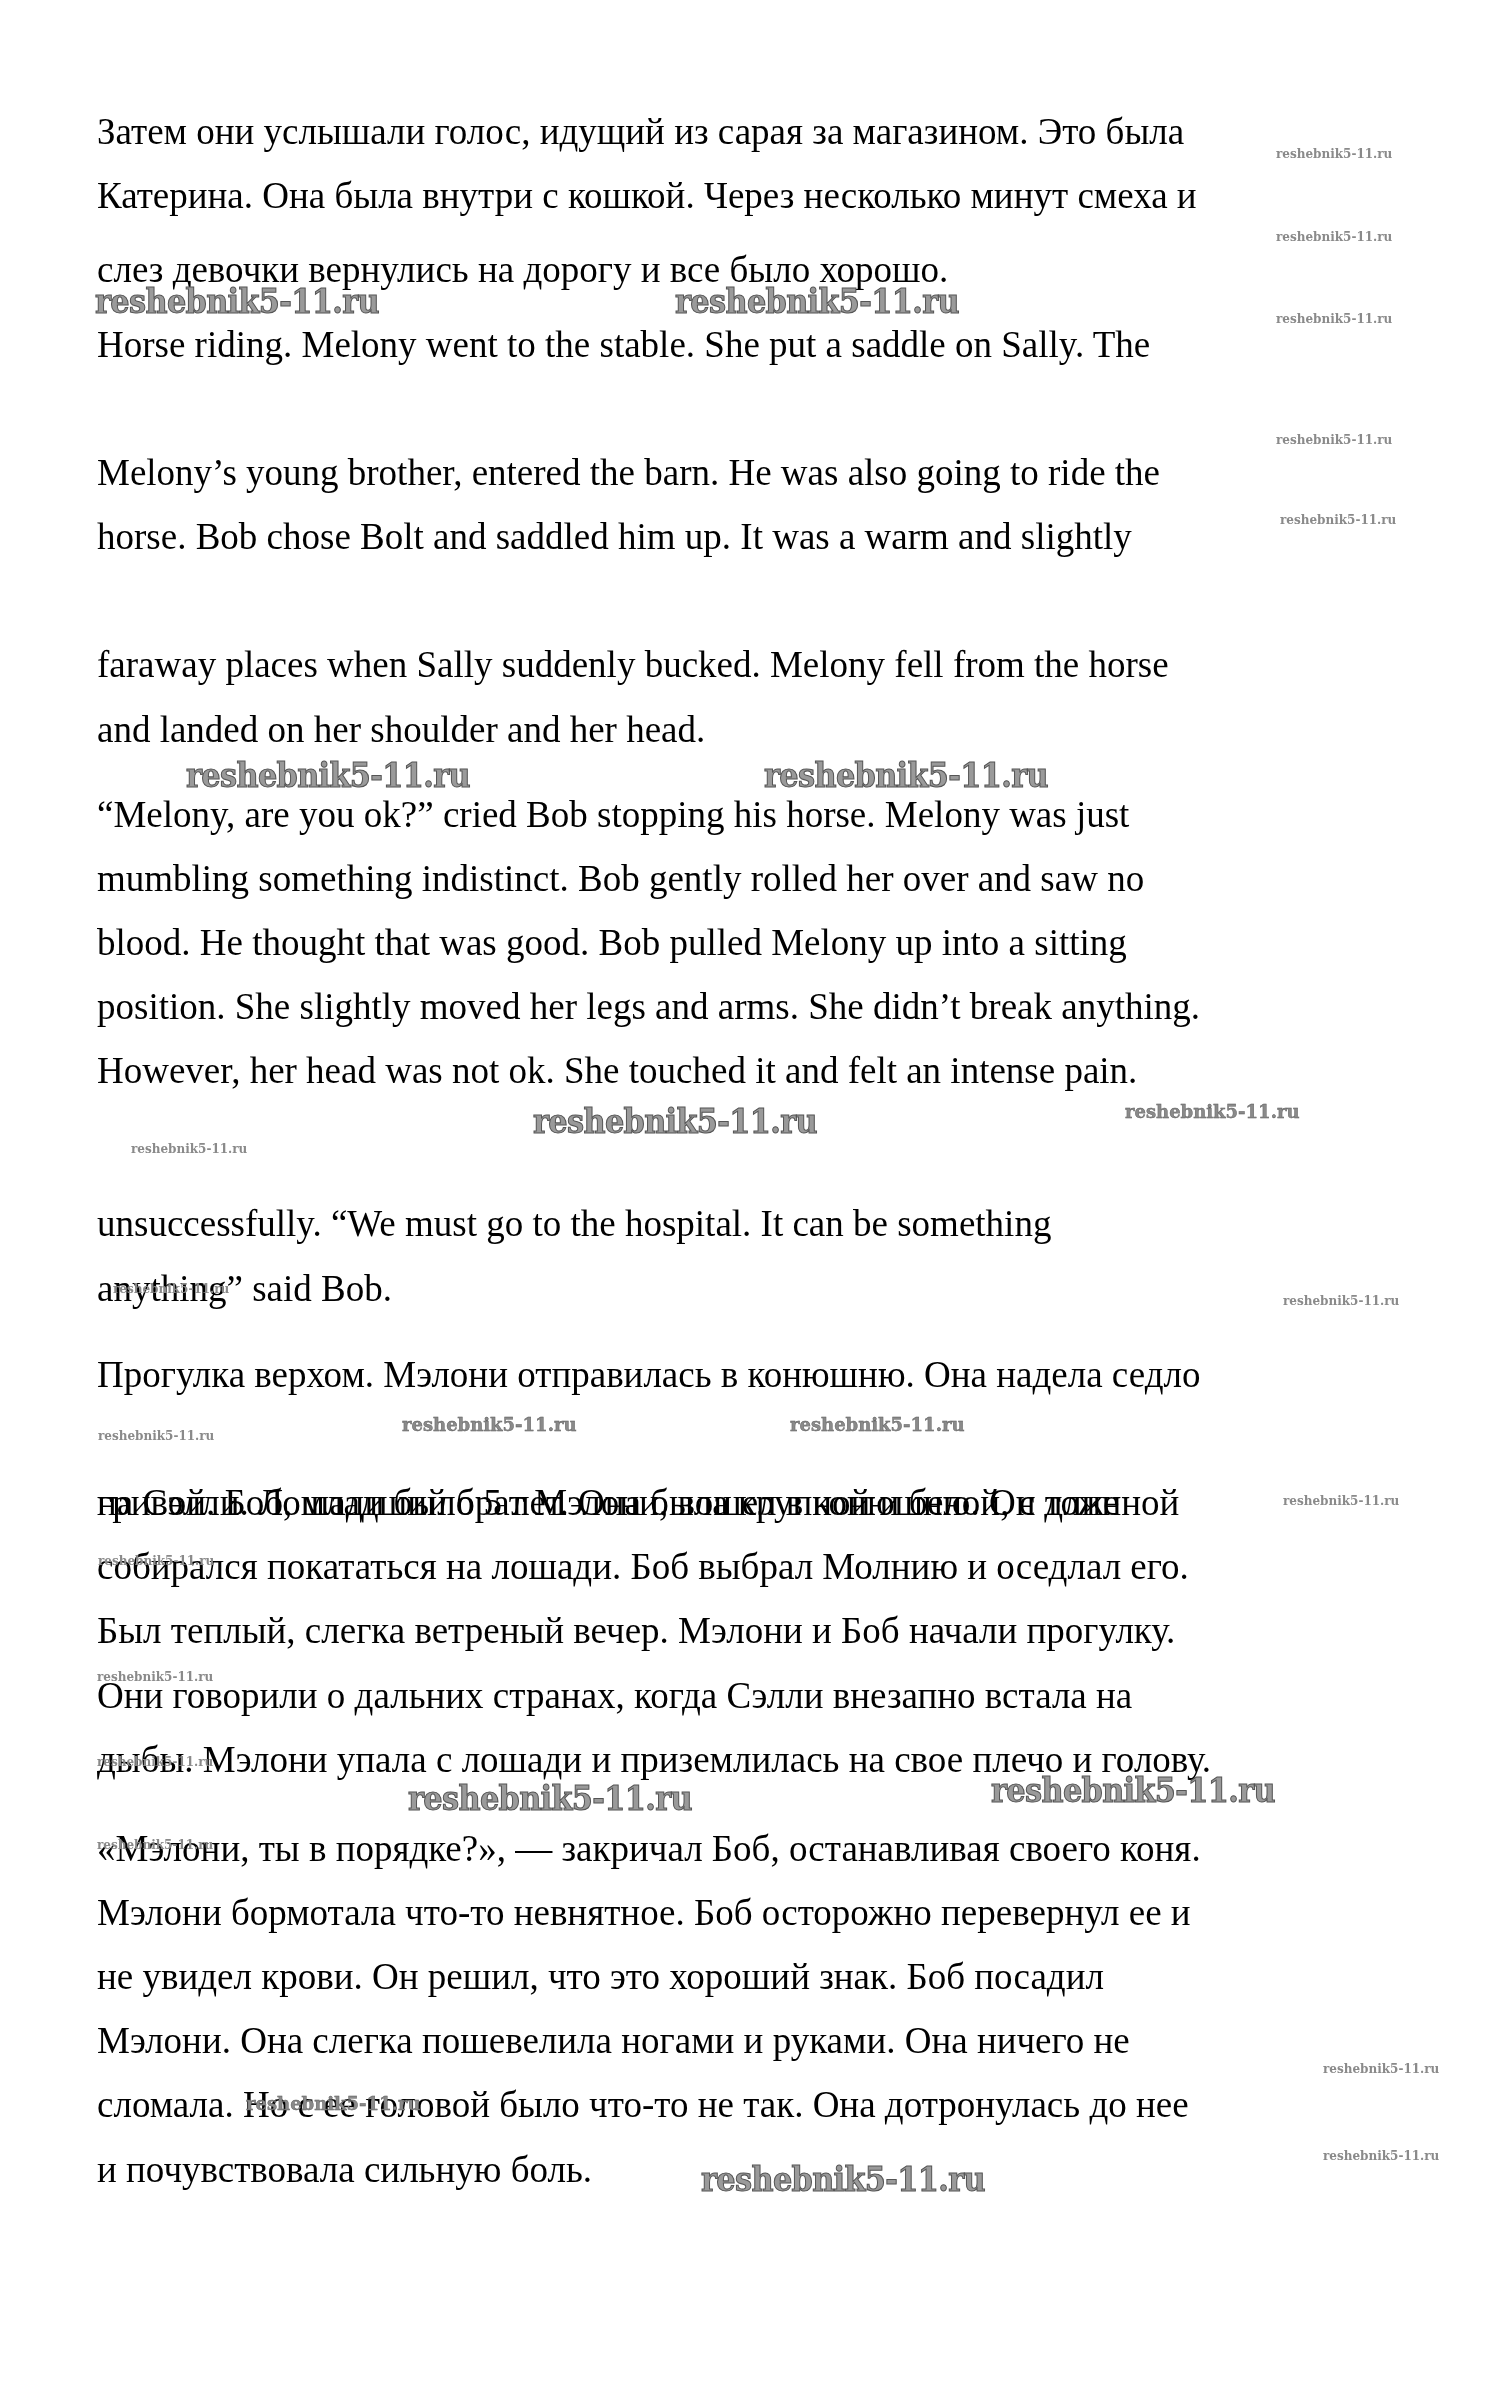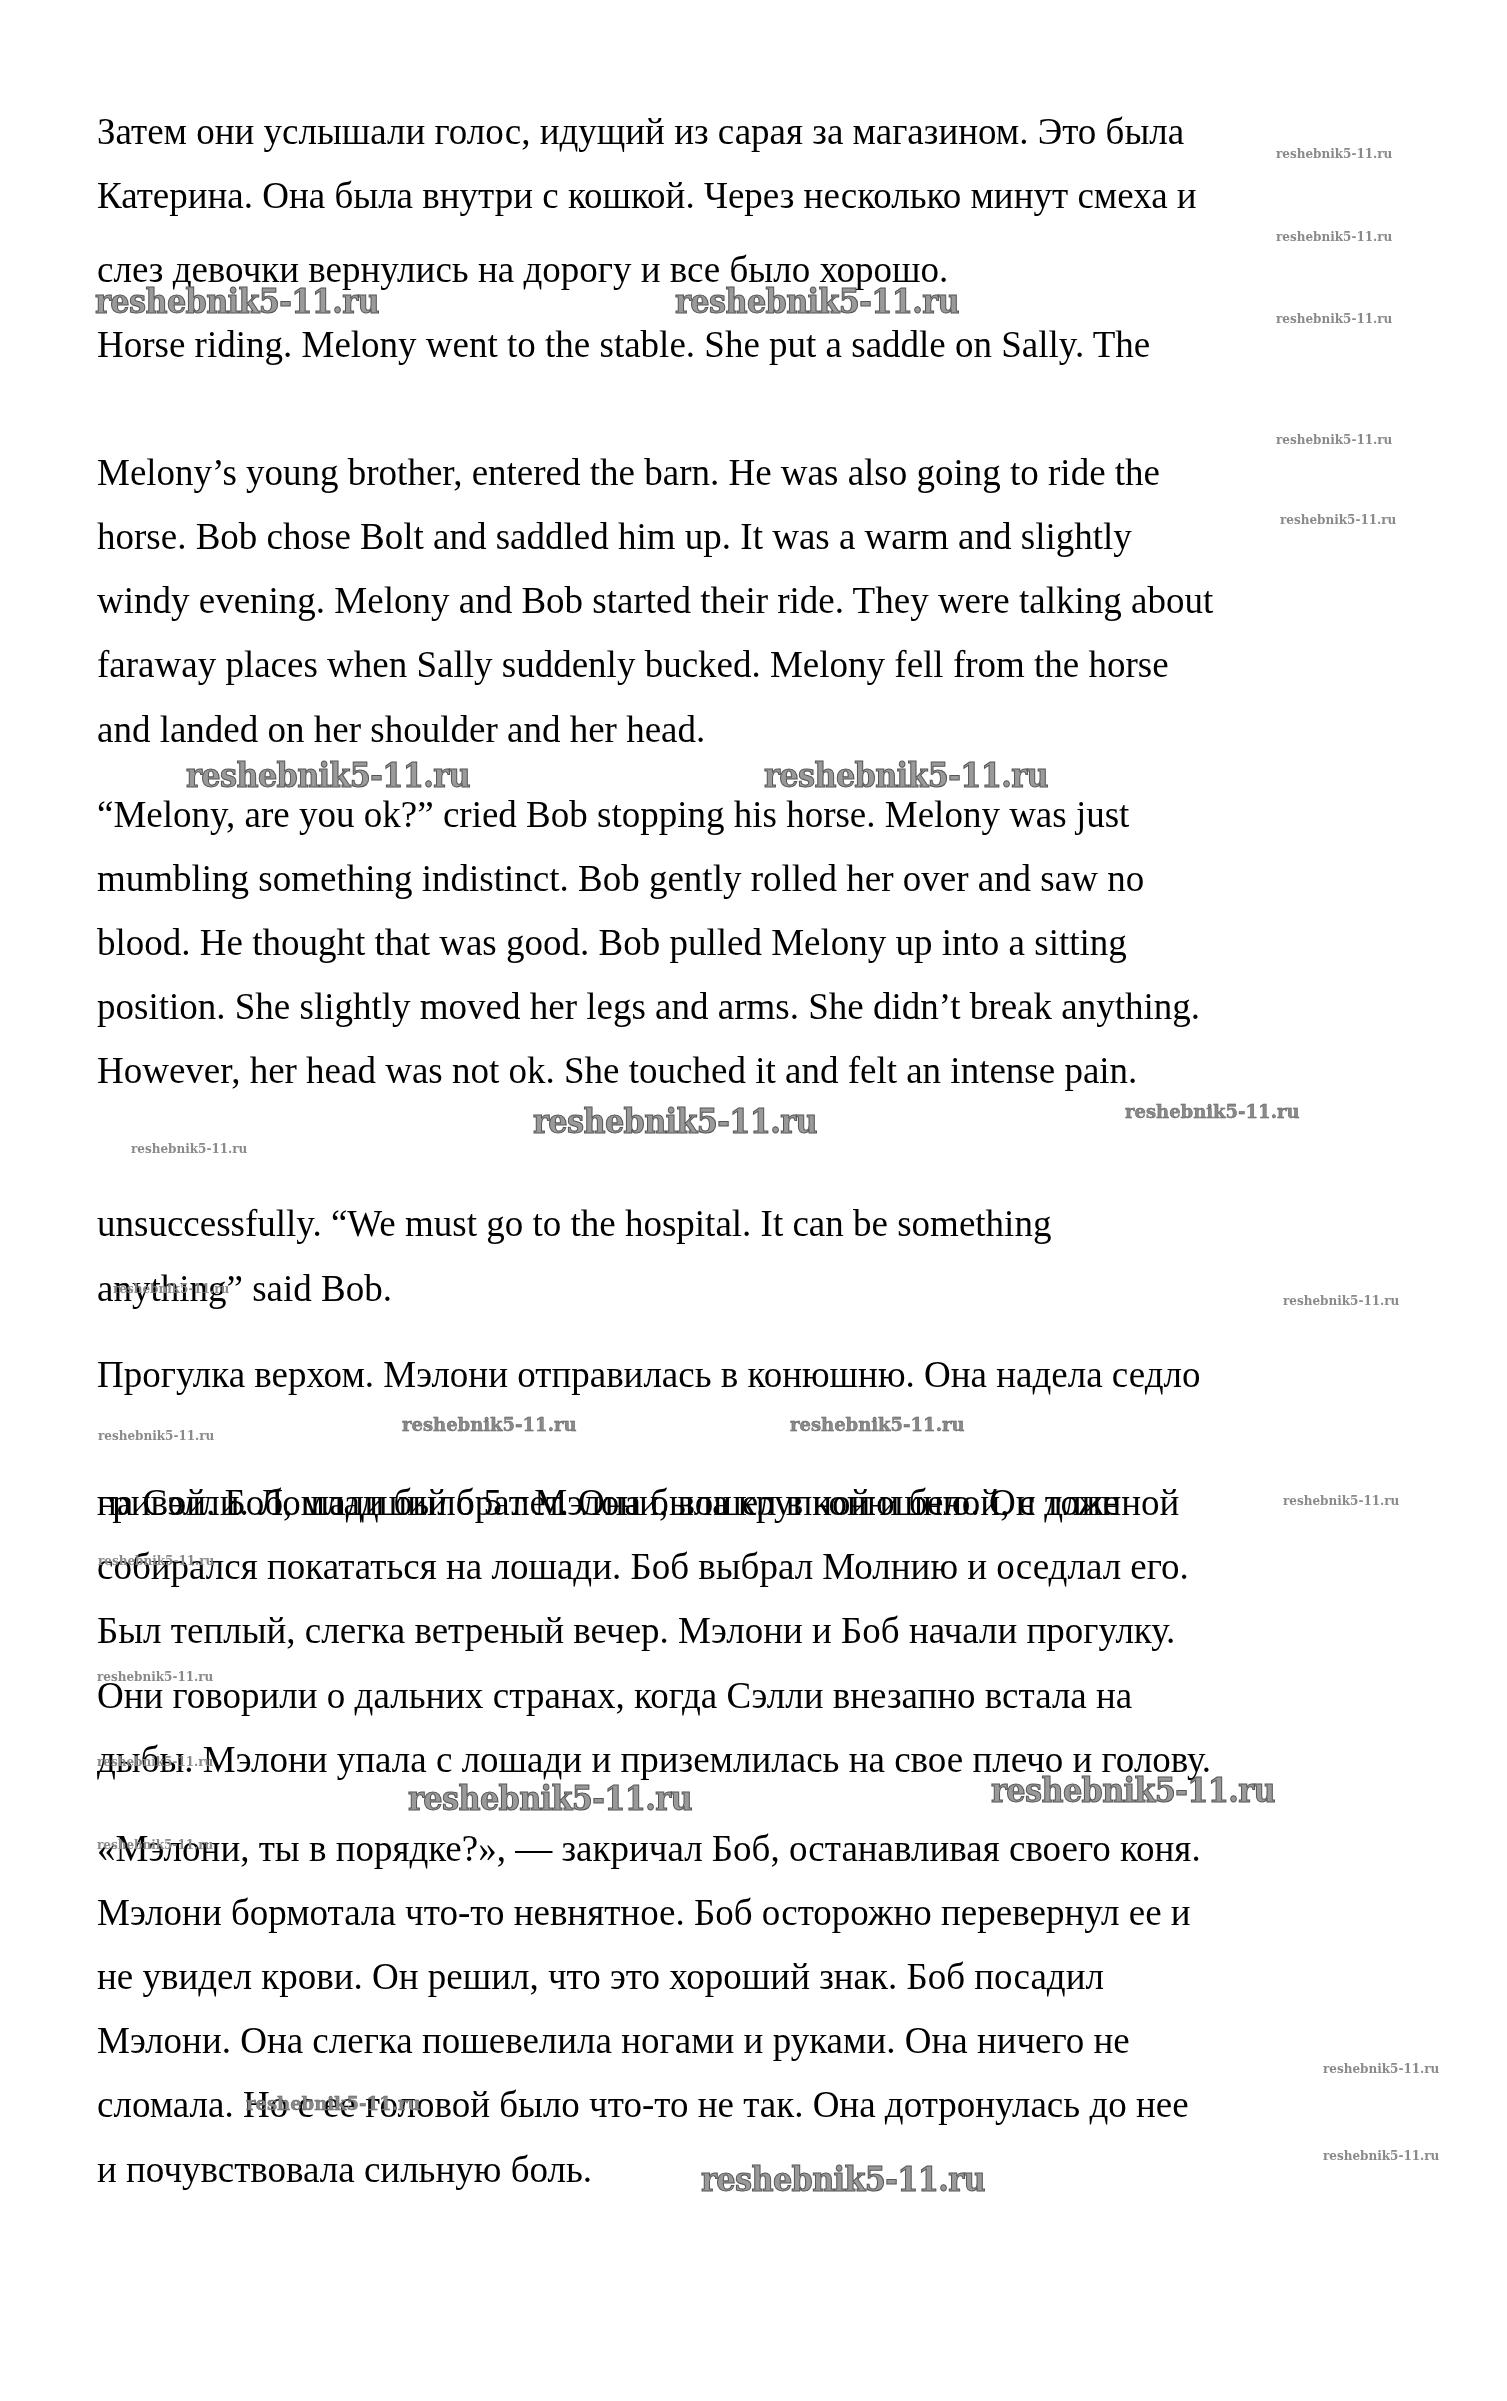--- a/index.html
+++ b/index.html
@@ -53,21 +53,20 @@
 
 <div class="page">
 
   <div class="line" style="top: 109px; transform: scaleX(1);">Затем они услышали голос, идущий из сарая за магазином. Это была</div>
   <div class="line" style="top: 173px; transform: scaleX(1);">Катерина. Она была внутри с кошкой. Через несколько минут смеха и</div>
   <div class="line" style="top: 237px; transform: scaleX(1); margin-top: 10px;">слез девочки вернулись на дорогу и все было хорошо.</div>
 
   <div class="line" style="top: 322px; transform: scaleX(1);">Horse riding. Melony went to the stable. She put a saddle on Sally. The</div>
   <div class="line" style="top: 450px; transform: scaleX(1);">Melony’s young brother, entered the barn. He was also going to ride the</div>
   <div class="line" style="top: 514px; transform: scaleX(1);">horse. Bob chose Bolt and saddled him up. It was a warm and slightly</div>
-  <div class="line" style="top: 578px; transform: scaleX(1);">windy evening. Melony and Bob started their ride. They were talking about</div>
   <div class="line" style="top: 642px; transform: scaleX(1);">faraway places when Sally suddenly bucked. Melony fell from the horse</div>
   <div class="line" style="top: 707px; transform: scaleX(1);">and landed on her shoulder and her head.</div>
 
   <div class="line" style="top: 792px; transform: scaleX(1);">“Melony, are you ok?” cried Bob stopping his horse. Melony was just</div>
   <div class="line" style="top: 856px; transform: scaleX(1);">mumbling something indistinct. Bob gently rolled her over and saw no</div>
   <div class="line" style="top: 920px; transform: scaleX(1);">blood. He thought that was good. Bob pulled Melony up into a sitting</div>
   <div class="line" style="top: 984px; transform: scaleX(1);">position. She slightly moved her legs and arms. She didn’t break anything.</div>
   <div class="line" style="top: 1048px; transform: scaleX(1);">However, her head was not ok. She touched it and felt an intense pain.</div>
 
   <div class="line" style="top: 1201px; transform: scaleX(1);">unsuccessfully. “We must go to the hospital. It can be something</div>

